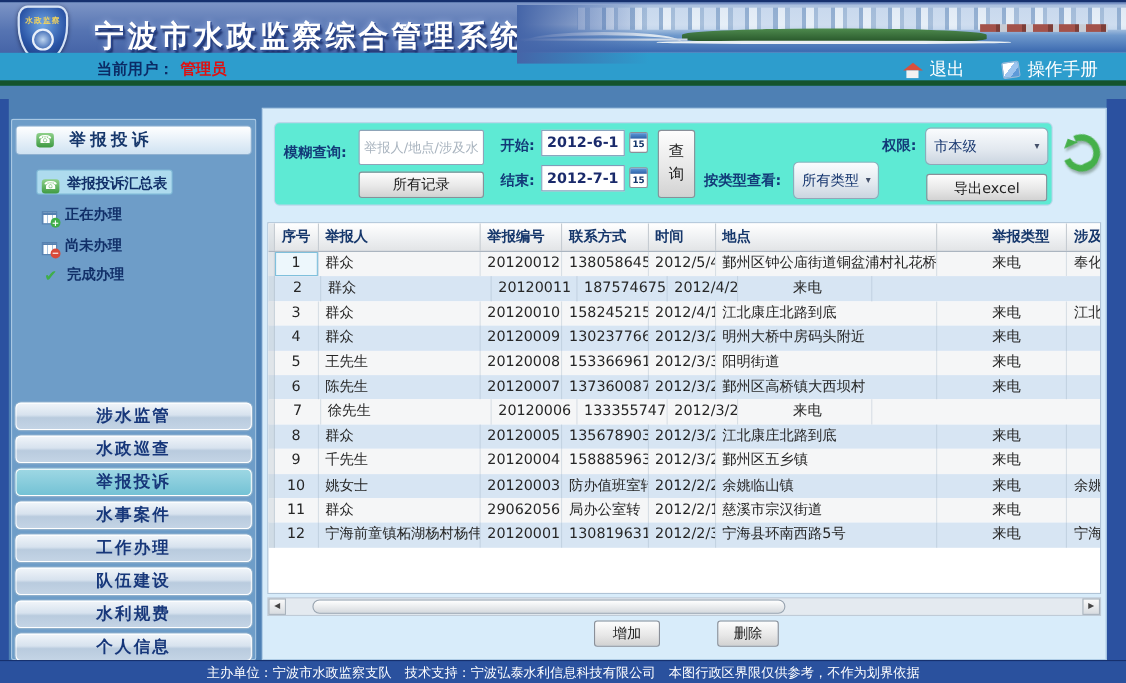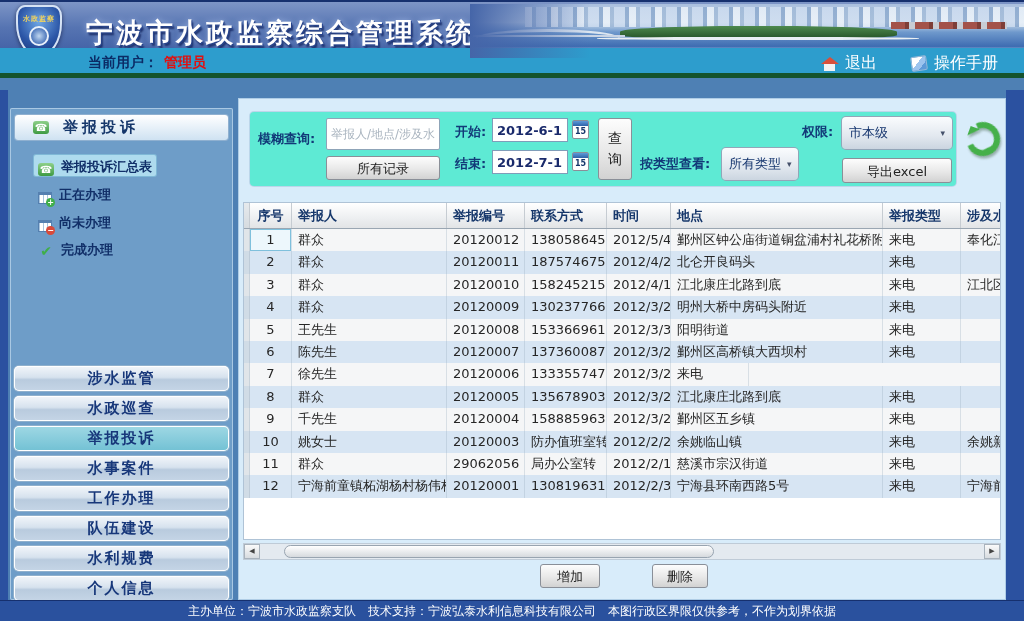--- a/index.html
+++ b/index.html
@@ -126,21 +126,21 @@
   .tbody .trow:nth-child(odd){background:#F5F6F7;}
   .tbody .trow:nth-child(even){background:#D7E5F3;}
   .td{font-size:13px;color:#262626;line-height:22px;padding-left:6px;border-right:1px solid rgba(150,170,190,.30);box-sizing:border-box;white-space:nowrap;overflow:hidden;}
   .c0{width:6px;padding:0;background:rgba(200,208,216,.45);}
   .c1{width:42px;text-align:center;padding-left:0;}
   .c2{width:155px;}
   .c3{width:78px;}
   .c4{width:82px;}
   .c5{width:64px;}
   .c6{width:212px;}
-  .c7{width:78px;}
+  .c7{width:78px;margin-left:44px;}
   .c8{width:130px;border-right:none;}
   .tbody .trow:first-child .c1{box-shadow:inset 0 0 0 1px #7FC0DC;background:#EDF7FC;}
 
   
   .hscroll{position:absolute;left:6px;top:446px;width:756px;height:15px;background:#E4EAF0;box-shadow:0 0 0 1px #BFCBD7;}
   .hs-arrow{position:absolute;top:0;width:16px;height:15px;background:linear-gradient(180deg,#FAFAFA,#D8DCE0);
     border:1px solid #A8B2BC;box-sizing:border-box;font-size:7px;color:#444;text-align:center;line-height:13px;cursor:pointer;}
   .hs-arrow.left{left:0;}
   .hs-arrow.right{right:0;}
   .hs-thumb{position:absolute;left:40px;top:1px;width:430px;height:13px;border-radius:7px;
@@ -295,21 +295,20 @@
             <div class="td c7">来电</div>
             <div class="td c8">奉化江礼</div>
           </div>
           <div class="trow">
             <div class="td c0"></div>
             <div class="td c1">2</div>
             <div class="td c2">群众</div>
             <div class="td c3">20120011</div>
             <div class="td c4">18757467537</div>
             <div class="td c5">2012/4/23</div>
-            <div class="td c6">北仑开良码头</div>
             <div class="td c7">来电</div>
             <div class="td c8"></div>
           </div>
           <div class="trow">
             <div class="td c0"></div>
             <div class="td c1">3</div>
             <div class="td c2">群众</div>
             <div class="td c3">20120010</div>
             <div class="td c4">15824521597</div>
             <div class="td c5">2012/4/17</div>

